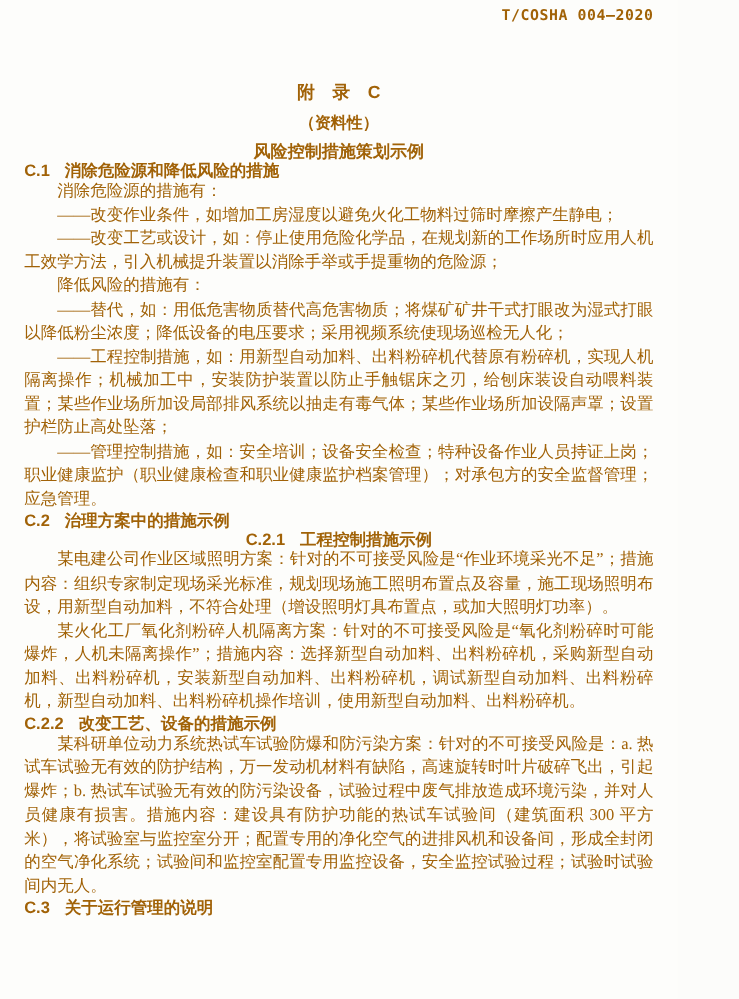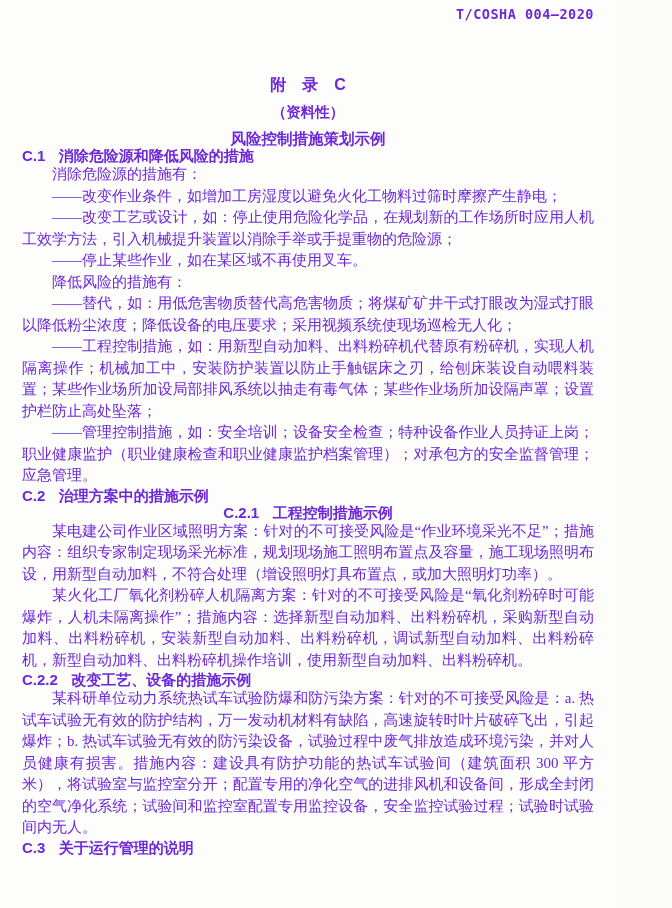--- a/index.html
+++ b/index.html
@@ -7,21 +7,21 @@
     padding: 0;
     background: #fcfcfa;
   }
   .page {
     position: relative;
     width: 616px;
     height: 908px;
     box-sizing: border-box;
     padding: 6px 22px 0 22px;
     background: #fdfdfb;
-    color: #6d28d9;
+    color: #a16207;
     font-family: "Liberation Serif", serif;
     overflow: hidden;
   }
   .doc-number {
     text-align: right;
     font-family: "DejaVu Sans Mono", monospace;
     font-size: 13.5px;
     font-weight: 700;
     letter-spacing: 0.5px;
     line-height: 16px;
@@ -88,21 +88,20 @@
     <div class="appendix-label">附　录　C</div>
     <div class="appendix-type">（资料性）</div>
     <div class="appendix-subject">风险控制措施策划示例</div>
   </div>
 
   <h2 class="sec h-c1"><span class="sec-num">C.1</span><span>消除危险源和降低风险的措施</span></h2>
 
   <p class="body p-a">消除危险源的措施有：</p>
   <p class="body">——改变作业条件，如增加工房湿度以避免火化工物料过筛时摩擦产生静电；</p>
   <p class="body">——改变工艺或设计，如：停止使用危险化学品，在规划新的工作场所时应用人机工效学方法，引入机械提升装置以消除手举或手提重物的危险源；</p>
-  <p class="body">——停止某些作业，如在某区域不再使用叉车。</p>
   <p class="body">降低风险的措施有：</p>
   <p class="body">——替代，如：用低危害物质替代高危害物质；将煤矿矿井干式打眼改为湿式打眼以降低粉尘浓度；降低设备的电压要求；采用视频系统使现场巡检无人化；</p>
   <p class="body">——工程控制措施，如：用新型自动加料、出料粉碎机代替原有粉碎机，实现人机隔离操作；机械加工中，安装防护装置以防止手触锯床之刃，给刨床装设自动喂料装置；某些作业场所加设局部排风系统以抽走有毒气体；某些作业场所加设隔声罩；设置护栏防止高处坠落；</p>
   <p class="body">——管理控制措施，如：安全培训；设备安全检查；特种设备作业人员持证上岗；职业健康监护（职业健康检查和职业健康监护档案管理）；对承包方的安全监督管理；应急管理。</p>
 
   <h2 class="sec h-c2"><span class="sec-num">C.2</span><span>治理方案中的措施示例</span></h2>
 
   <h2 class="sec h-c21"><span class="sec-num">C.2.1</span><span>工程控制措施示例</span></h2>
 
   <p class="body p-i">某电建公司作业区域照明方案：针对的不可接受风险是“作业环境采光不足”；措施内容：组织专家制定现场采光标准，规划现场施工照明布置点及容量，施工现场照明布设，用新型自动加料，不符合处理（增设照明灯具布置点，或加大照明灯功率）。</p>

